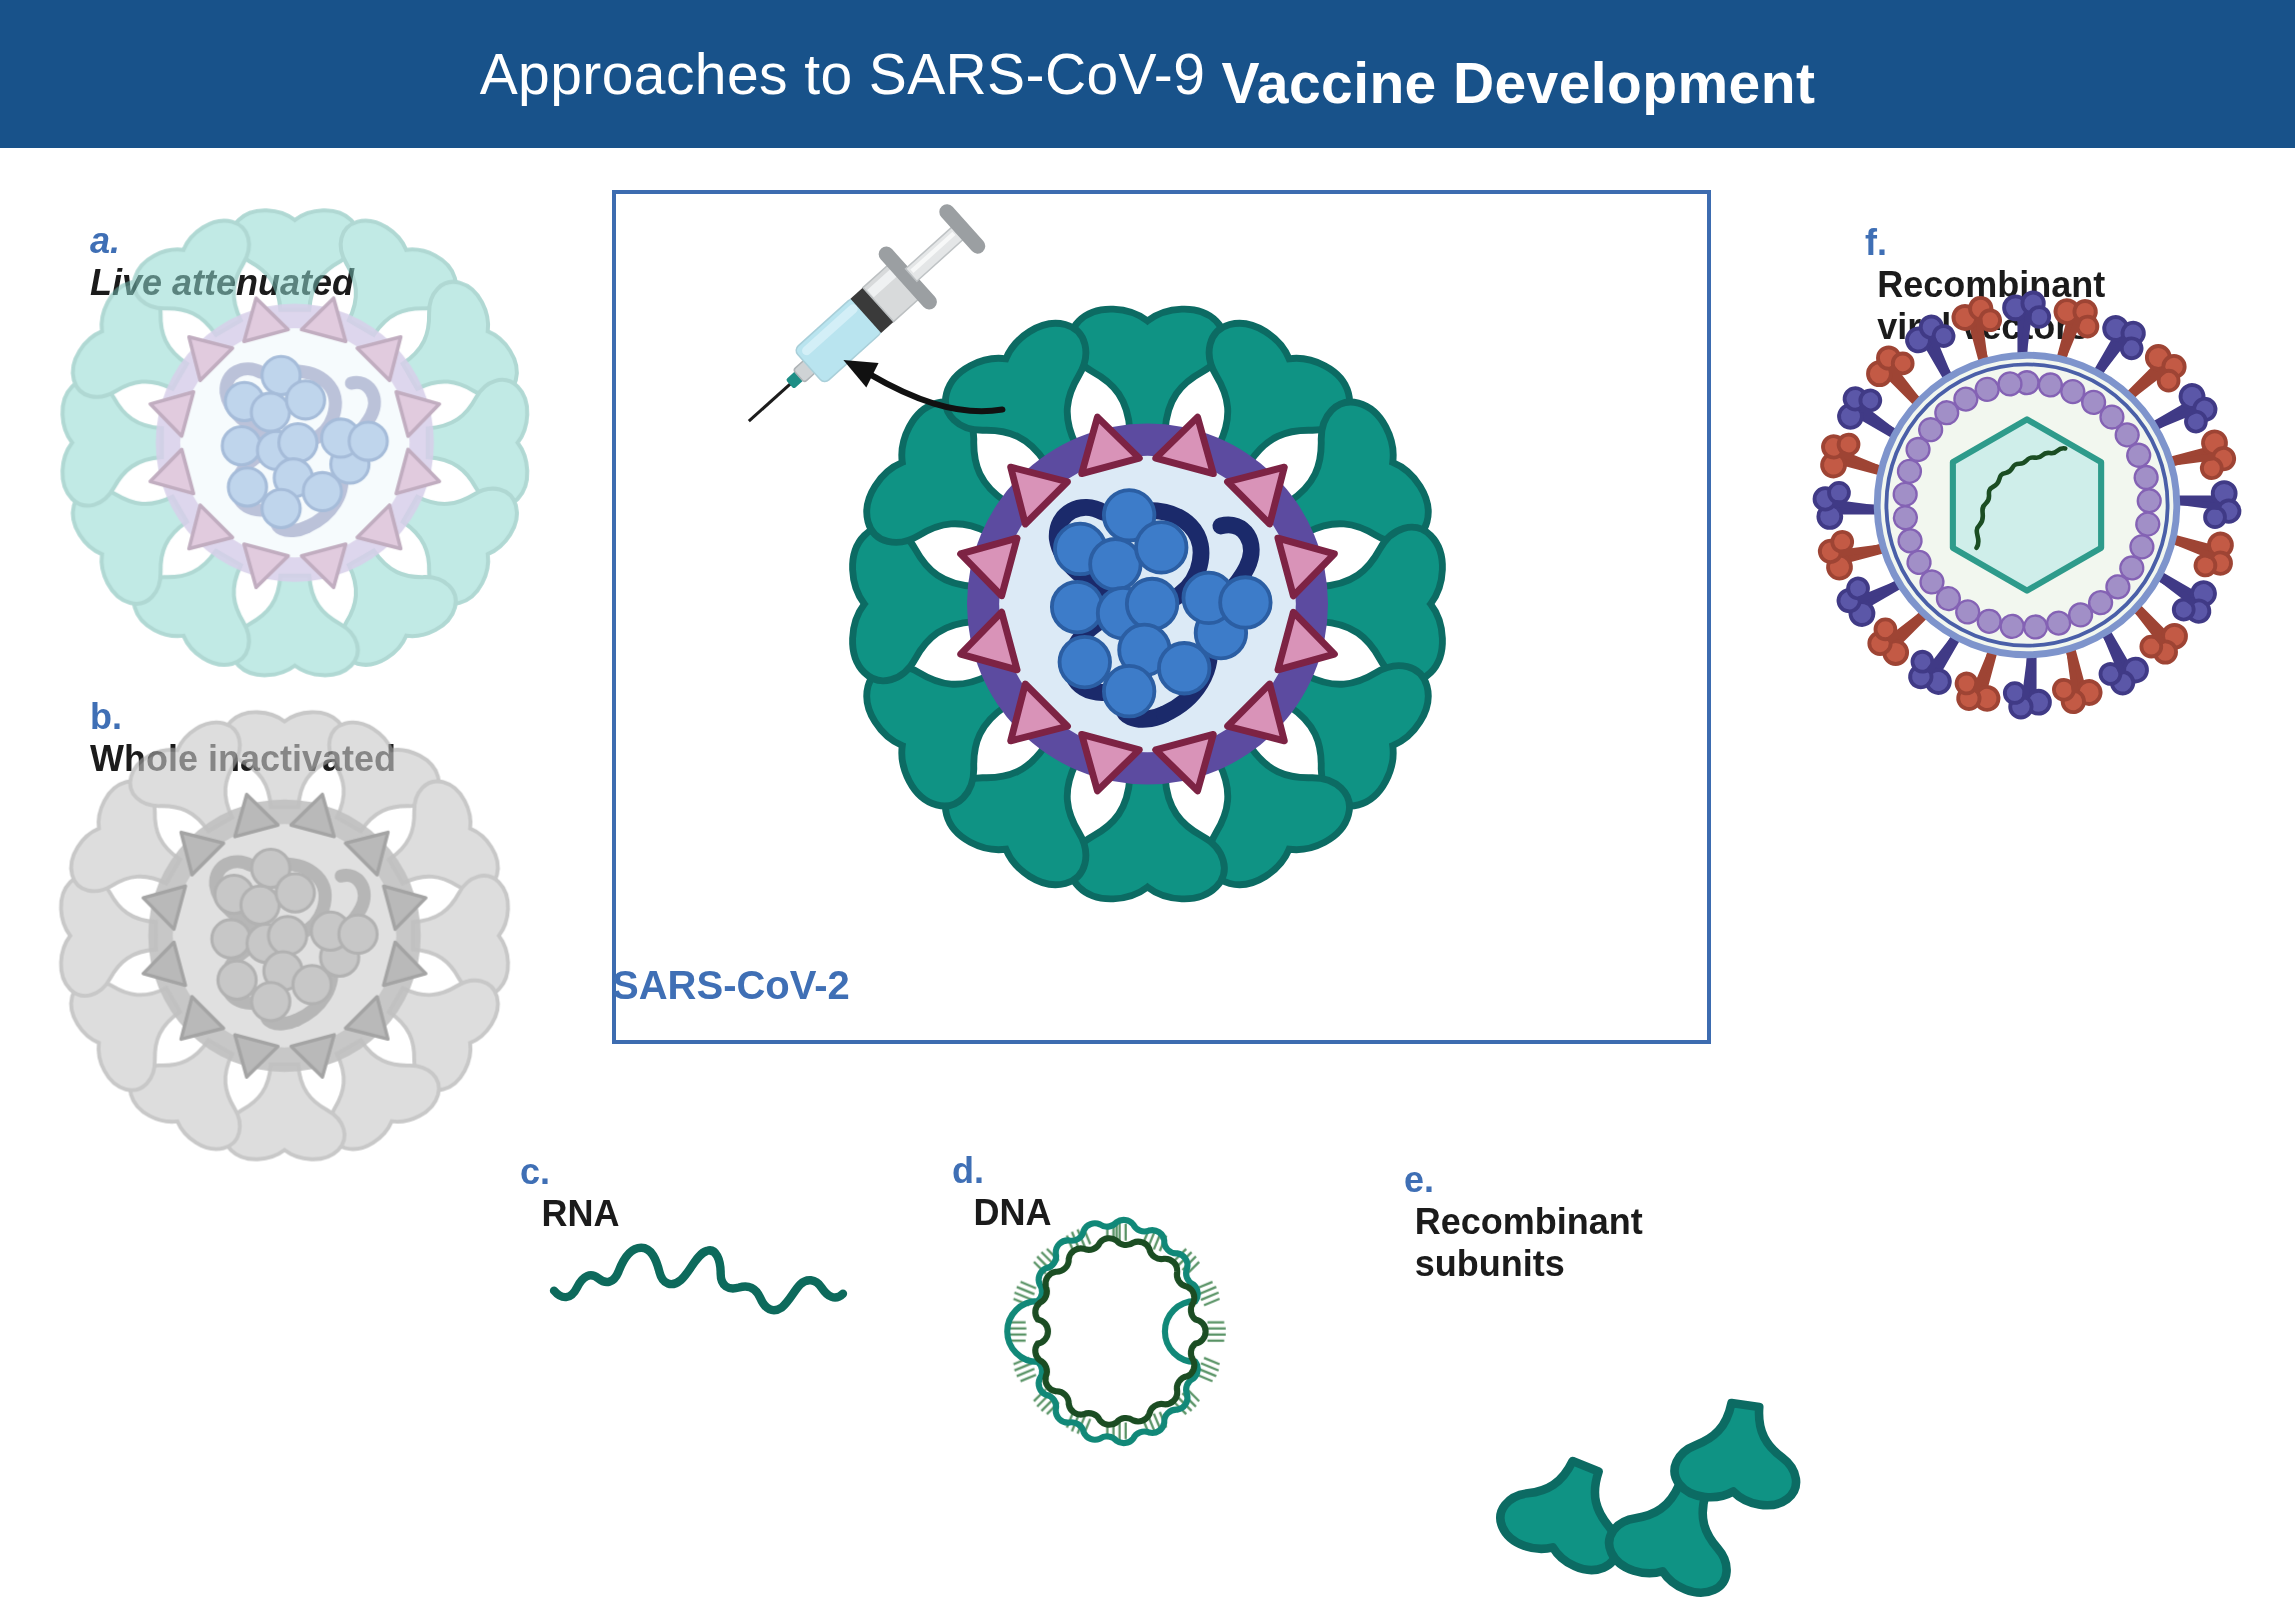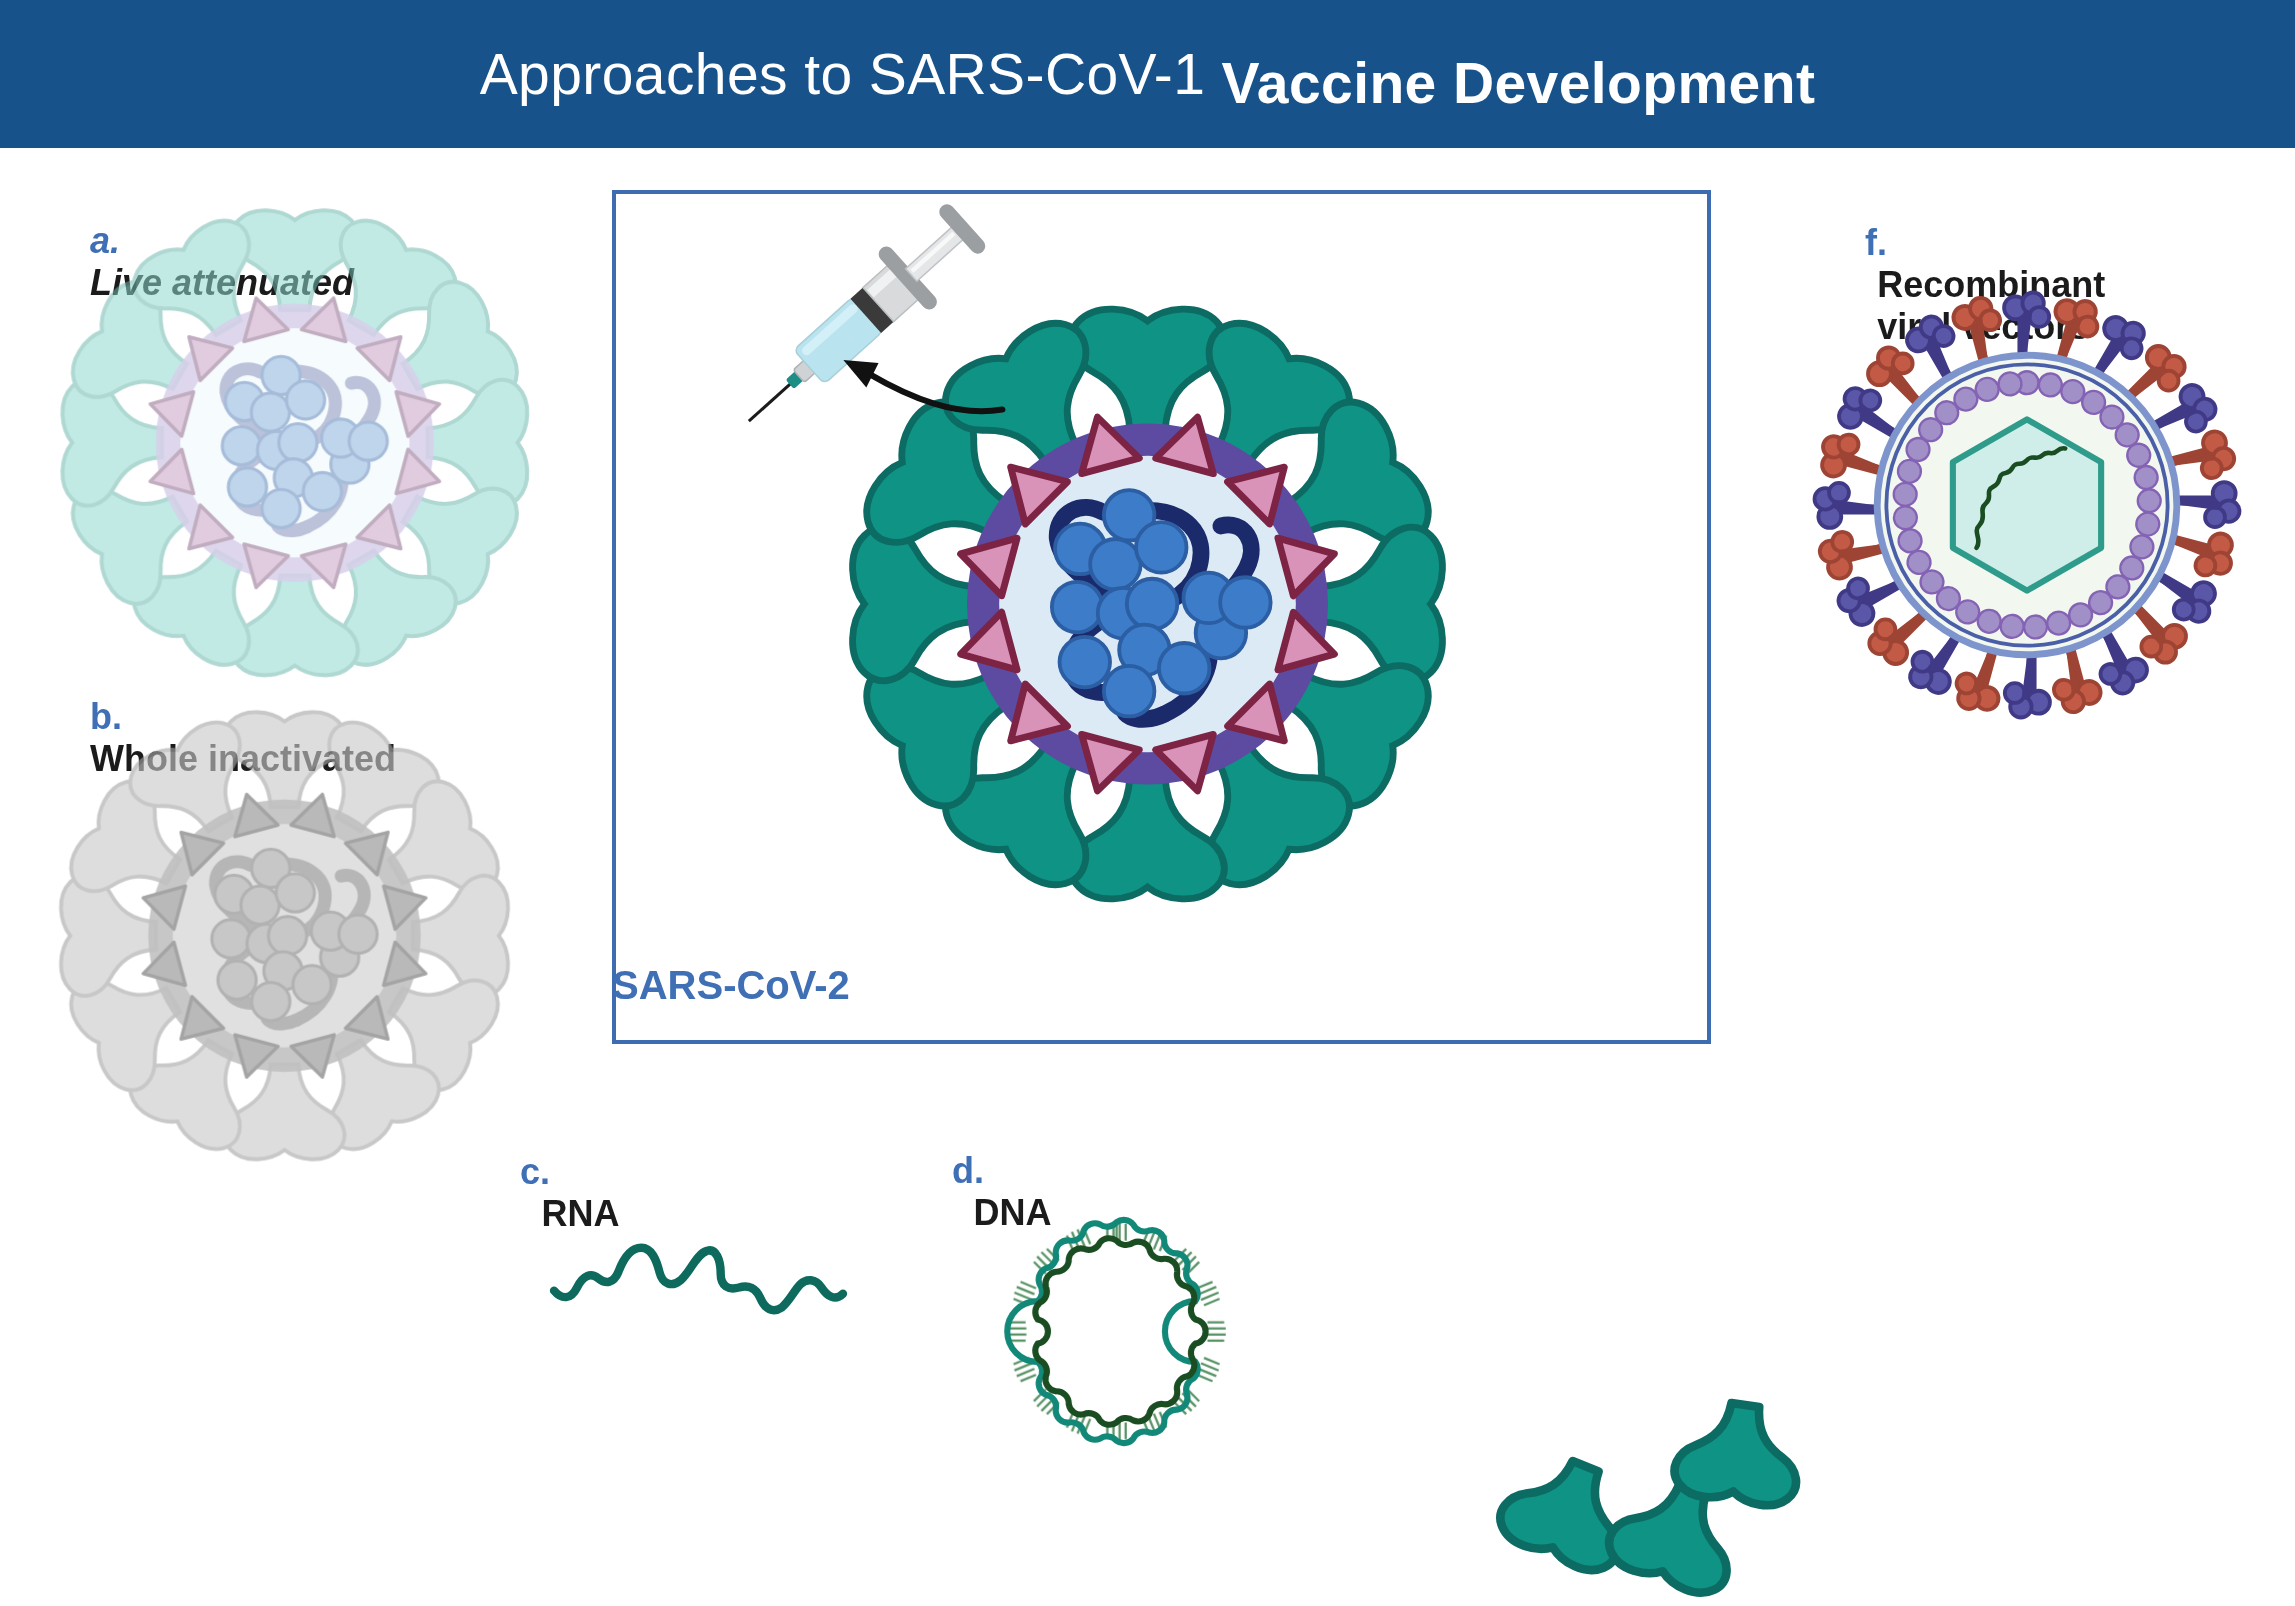--- a/index.html
+++ b/index.html
@@ -30,21 +30,21 @@
   svg{display:block;overflow:visible;}
   .abs{position:absolute;}
 </style>
 </head>
 <body>
 
 <div id="canvas">
 
   <div id="header-bar"></div>
   <div id="header-title">
-    <span>Approaches to SARS-CoV-1</span><span>&nbsp;</span><span class="bold">Vaccine Development</span>
+    <span>Approaches to SARS-CoV-9</span><span>&nbsp;</span><span class="bold">Vaccine Development</span>
   </div>
 
   <svg class="abs" style="left:0;top:0;width:0;height:0" aria-hidden="true">
     <defs>
 
       <g id="spike-shape">
         <path d="M -18 4
                  C -20 -28, -34 -44, -56 -56
                  C -78 -68, -86 -92, -70 -108
                  C -52 -126, -18 -122, 0 -108
@@ -586,20 +586,25 @@
            A 16 16 0 0 0 -42.9 108.3 A 16 16 0 0 1 -62.5 95.3
            A 16 16 0 0 0 -79.5 78.3 A 16 16 0 0 1 -92.5 58.7
            A 16 16 0 0 0 -100.5 37.6 A 16 16 0 0 1 -103.2 15.8
            A 16 16 0 0 0 -103.2 -15.8 A 16 16 0 0 1 -100.5 -37.6
            A 16 16 0 0 0 -92.5 -58.7 A 16 16 0 0 1 -79.5 -78.3
            A 16 16 0 0 0 -62.5 -95.3 A 16 16 0 0 1 -42.9 -108.3
            A 16 16 0 0 0 -21.8 -116.3 A 16 16 0 0 1 0 -119 Z"></path>
     </g>
   </svg>
 
+  <div class="panel-label" style="left:1404px;top:1117px;text-align:left;">
+    <span class="letter">e.</span>
+    <span style="display:inline-block;width:10.7px"></span><span style="display:inline-block;vertical-align:top;">Recombinant
+subunits</span>
+  </div>
 
   <svg class="abs" style="left:1439px;top:1217px;width:352px;height:321px;" viewBox="0 0 460 420">
     <g fill="#0f9384" stroke="#0c6b63" stroke-width="11" stroke-linejoin="round">
       <g transform="translate(190,330) rotate(-158) scale(1.02)">
           <use href="#spike-shape"></use>
         </g>
       <g transform="translate(330,360) rotate(-160) scale(1.02)">
           <use href="#spike-shape"></use>
         </g>
       <g transform="translate(400,250) rotate(-172) scale(1.02)">

